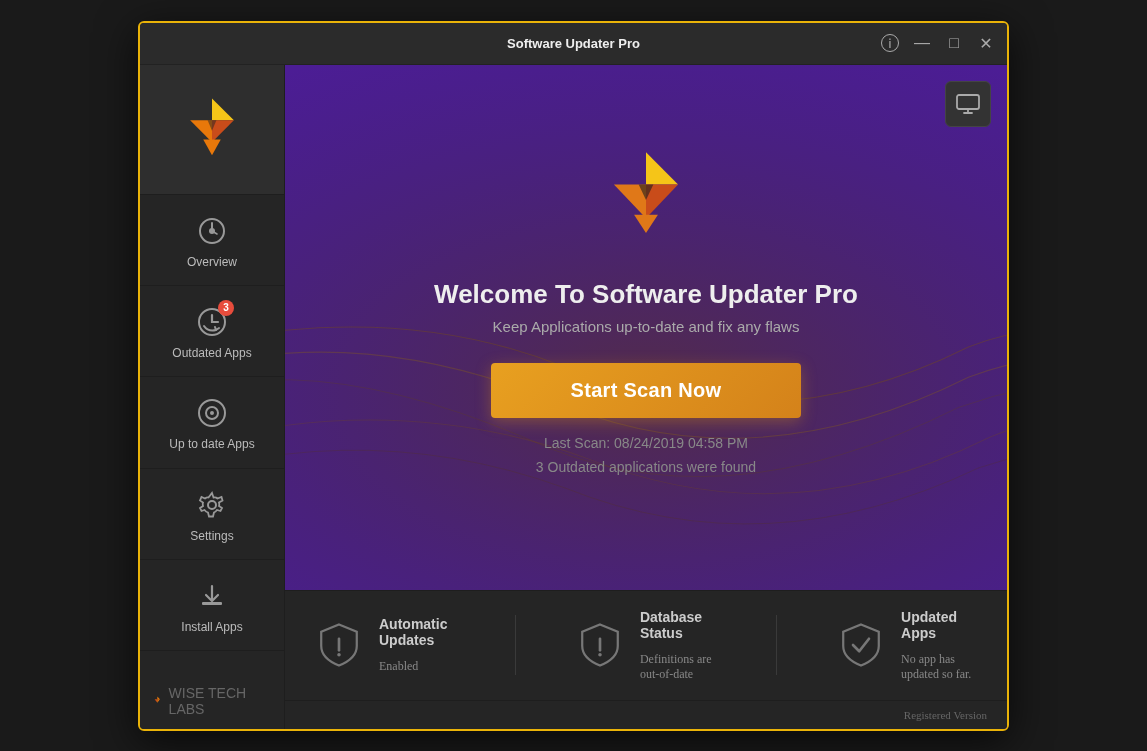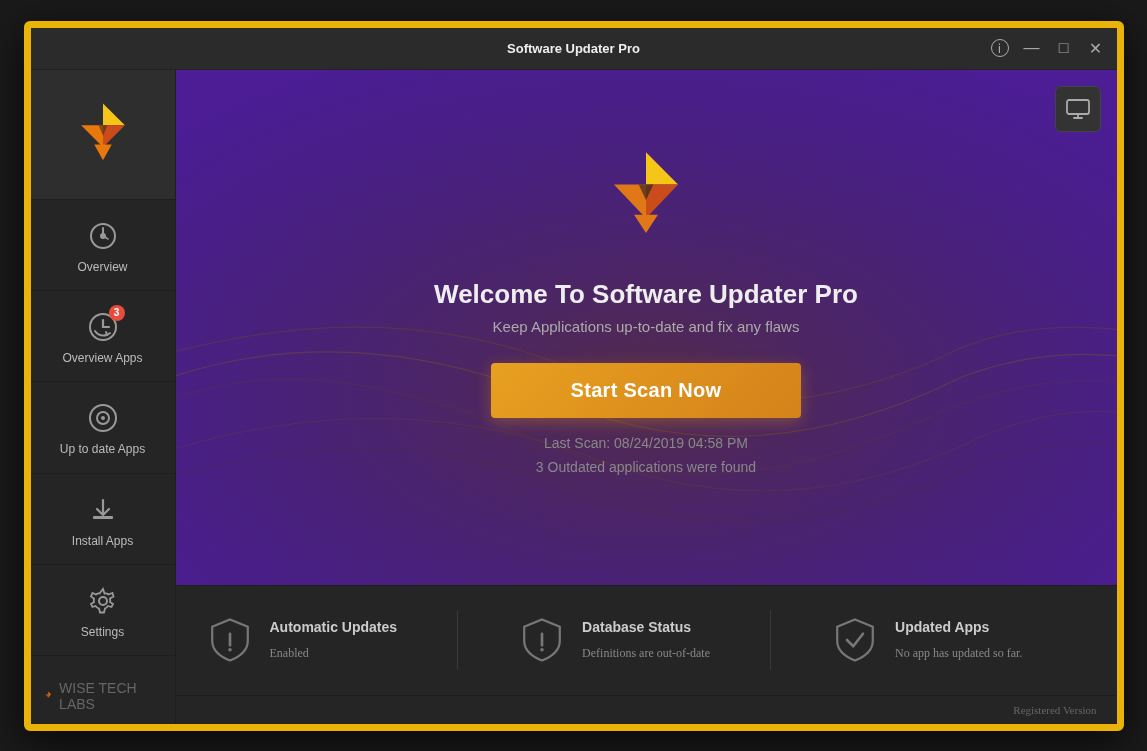--- a/index.html
+++ b/index.html
@@ -9,29 +9,29 @@
       height: 751px;
       background: #1a1a1a;
       font-family: 'Segoe UI', Arial, sans-serif;
       overflow: hidden;
       display: flex;
       align-items: center;
       justify-content: center;
     }
 
     .window {
-      width: 1100px;
+      width: 871px;
       height: 710px;
       background: #2b2b2b;
       border-radius: 6px;
       box-shadow: 0 10px 40px rgba(0,0,0,0.7);
       display: flex;
       flex-direction: column;
       overflow: hidden;
-      border: 7px solid #eab308;
+      border: 2px solid #eab308;
     }
 
     
     .title-bar {
       height: 42px;
       background: #2b2b2b;
       display: flex;
       align-items: center;
       justify-content: center;
       position: relative;
@@ -377,53 +377,53 @@
         <div class="nav-item">
           <div class="nav-icon">
             <svg width="32" height="32" viewBox="0 0 32 32">
               <circle cx="16" cy="16" r="13" fill="none" stroke="#999" stroke-width="2"></circle>
               <path d="M16 9 L16 16 L22 16" fill="none" stroke="#999" stroke-width="2.2" stroke-linecap="round"></path>
               <path d="M8 20 Q12 26 20 24" fill="none" stroke="#999" stroke-width="2" stroke-linecap="round"></path>
               <polyline points="19,21 20,24 23,22" fill="none" stroke="#999" stroke-width="2" stroke-linecap="round" stroke-linejoin="round"></polyline>
             </svg>
             <div class="nav-badge">3</div>
           </div>
-          <span class="nav-label">Overview Apps</span>
+          <span class="nav-label">Outdated Apps</span>
         </div>
 
         <div class="nav-item">
           <div class="nav-icon">
             <svg width="32" height="32" viewBox="0 0 32 32">
               <circle cx="16" cy="16" r="13" fill="none" stroke="#999" stroke-width="2"></circle>
               <circle cx="16" cy="16" r="6" fill="none" stroke="#999" stroke-width="2"></circle>
               <circle cx="16" cy="16" r="2" fill="#999"></circle>
             </svg>
           </div>
           <span class="nav-label">Up to date Apps</span>
         </div>
 
         <div class="nav-item">
           <div class="nav-icon">
             <svg width="32" height="32" viewBox="0 0 32 32">
+              <circle cx="16" cy="16" r="4" fill="none" stroke="#999" stroke-width="2"></circle>
+              <path d="M16 4 L17.5 8.5 Q20 8 21.5 9.5 L25.5 8 L26.5 11.5 L23 13.5 Q23.5 16 23 17 L26 19 L24.5 22 L21 21 Q19.5 23 18 23.5 L17 27.5 L13 27.5 L12 23.5 Q10 23 8.5 21 L5.5 22 L4 19 L7 17 Q6.5 15 7 13.5 L4 11.5 L5.5 8 L9 9.5 Q11 8 12.5 8.5 Z" fill="none" stroke="#999" stroke-width="1.8"></path>
+            </svg>
+          </div>
+          <span class="nav-label">Settings</span>
+        </div>
+
+        <div class="nav-item">
+          <div class="nav-icon">
+            <svg width="32" height="32" viewBox="0 0 32 32">
               <rect x="6" y="22" width="20" height="3" rx="1" fill="#999"></rect>
               <line x1="16" y1="6" x2="16" y2="20" stroke="#999" stroke-width="2.2" stroke-linecap="round"></line>
               <polyline points="10,15 16,21 22,15" fill="none" stroke="#999" stroke-width="2.2" stroke-linecap="round" stroke-linejoin="round"></polyline>
             </svg>
           </div>
           <span class="nav-label">Install Apps</span>
-        </div>
-
-        <div class="nav-item">
-          <div class="nav-icon">
-            <svg width="32" height="32" viewBox="0 0 32 32">
-              <circle cx="16" cy="16" r="4" fill="none" stroke="#999" stroke-width="2"></circle>
-              <path d="M16 4 L17.5 8.5 Q20 8 21.5 9.5 L25.5 8 L26.5 11.5 L23 13.5 Q23.5 16 23 17 L26 19 L24.5 22 L21 21 Q19.5 23 18 23.5 L17 27.5 L13 27.5 L12 23.5 Q10 23 8.5 21 L5.5 22 L4 19 L7 17 Q6.5 15 7 13.5 L4 11.5 L5.5 8 L9 9.5 Q11 8 12.5 8.5 Z" fill="none" stroke="#999" stroke-width="1.8"></path>
-            </svg>
-          </div>
-          <span class="nav-label">Settings</span>
         </div>
       </div>
 
       <div class="sidebar-footer">
         <svg width="12" height="12" viewBox="0 0 12 12">
           <polygon points="6,1 9,4 6,4" fill="#e8780a"></polygon>
           <polygon points="3,4 6,4 6,8" fill="#c94c1a"></polygon>
           <polygon points="6,4 9,4 6,8" fill="#e8780a"></polygon>
         </svg>
         <span>WISE TECH LABS</span>

